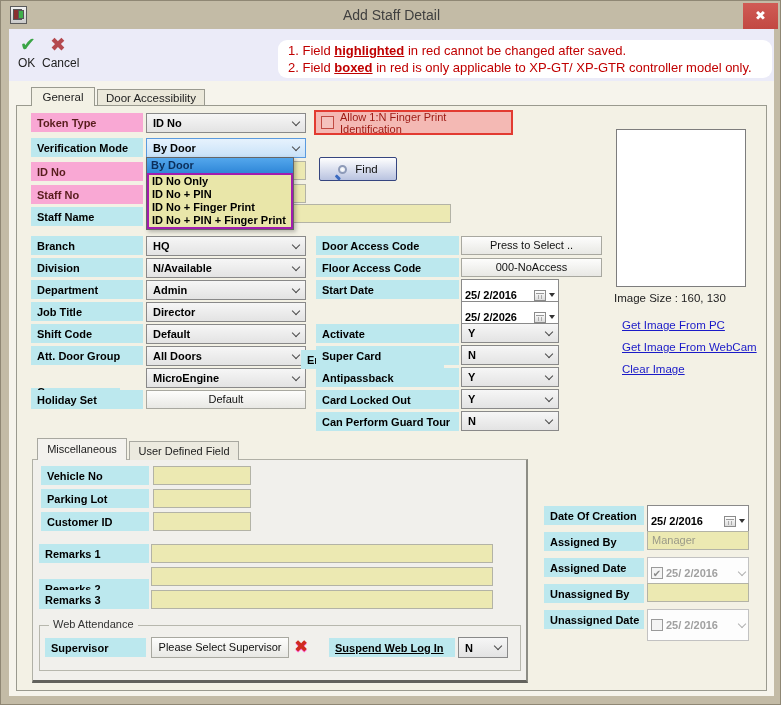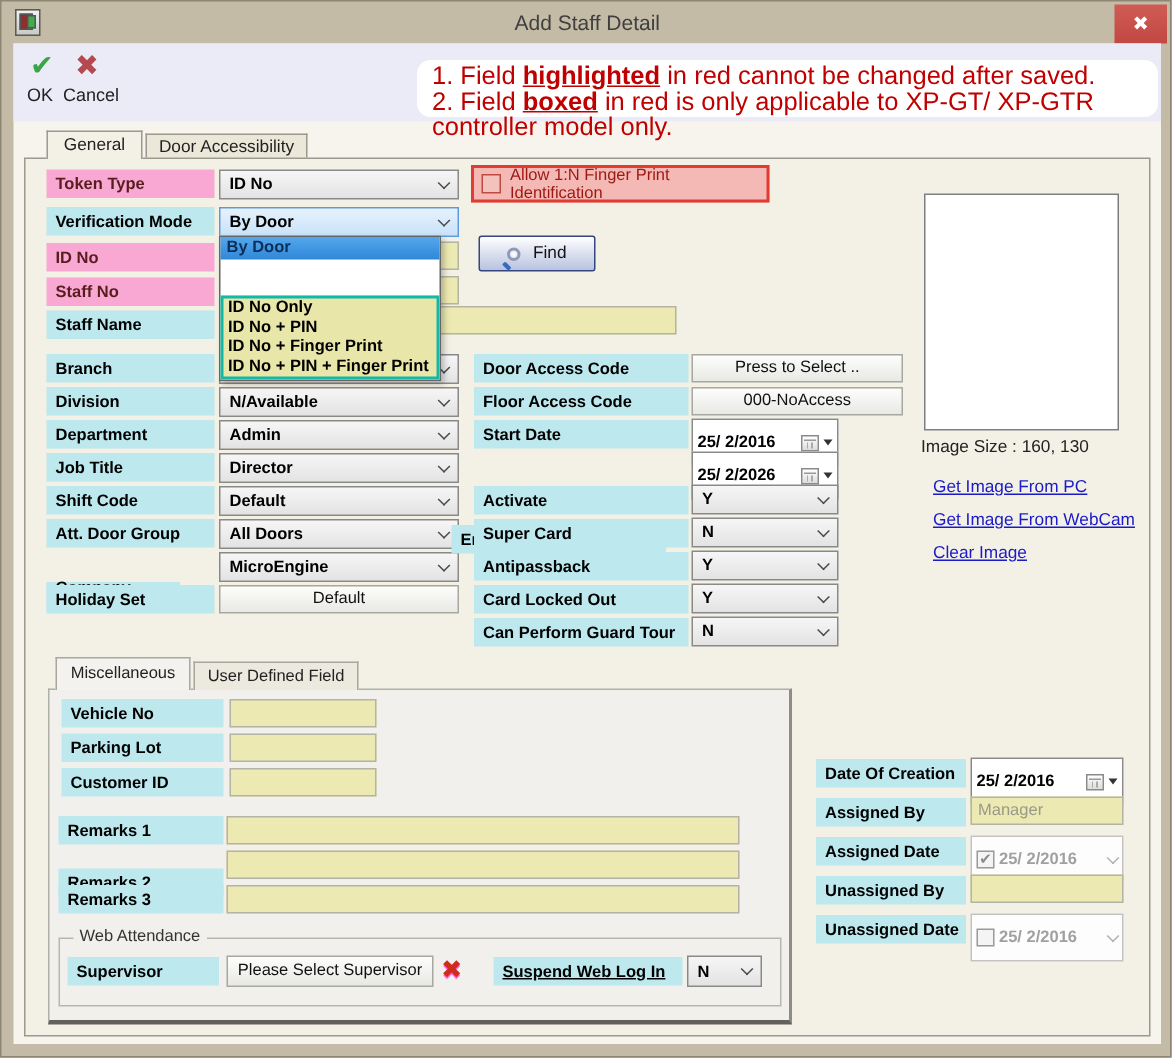--- a/index.html
+++ b/index.html
@@ -10,21 +10,21 @@
   .appicon{position:absolute;left:9px;top:5px;width:17px;height:18px;border:1px solid #5a5a5a;background:linear-gradient(#f2f2f2,#c9c9c9);}
   .appicon::before{content:"";position:absolute;left:2px;top:2px;width:7px;height:9px;background:#8a3030;border:1px solid #555;}
   .appicon::after{content:"";position:absolute;right:2px;top:3px;width:4px;height:7px;background:#3fae4a;border:1px solid #555;}
   .closebtn{position:absolute;right:4px;top:2px;width:35px;height:26px;background:linear-gradient(#d05b55,#c24842);color:#fff;
     font-size:13px;font-weight:bold;text-align:center;line-height:26px;cursor:pointer;}
   .inner{position:absolute;left:8px;top:28px;width:765px;height:667px;background:#f6f4ec;}
   .toolbar{position:absolute;left:8px;top:28px;width:765px;height:52px;background:#ebebf8;}
   .tbicon{position:absolute;top:32px;font-size:19px;font-weight:bold;}
   .tblabel{position:absolute;top:55px;font-size:12px;color:#222;}
   .notebox{position:absolute;left:277px;top:39px;width:494px;height:38px;background:#fff;border-radius:9px;
-    color:#c00000;font-size:17px;line-height:17px;padding:2px 10px;}
+    color:#c00000;font-size:13px;line-height:17px;padding:2px 10px;}
   .notebox b{text-decoration:underline;}
   .tab{position:absolute;font-size:11.5px;color:#222;text-align:center;border:1px solid #9a9a8f;border-bottom:none;background:#ebe8da;}
   .tab.active{background:#f3f1e5;z-index:3;}
   .tabpage{position:absolute;left:15px;top:104px;width:751px;height:586px;border:1px solid #9a9a8f;background:#f3f1e5;}
   .lbl{position:absolute;height:19px;font-size:11px;font-weight:bold;display:flex;align-items:center;padding-left:6px;}
   .pink{background:#f9a8d4;color:#581d1d;}
   .cyan{background:#bce8ee;color:#000;}
   .combo{position:absolute;height:20px;background:linear-gradient(#f6f6f6,#e3e3e3);border:1px solid #898989;
     font-size:11px;font-weight:bold;color:#000;display:flex;align-items:center;justify-content:space-between;padding:0 6px;cursor:pointer;}
   .combo.focus{background:linear-gradient(#e6f2fd,#c9e2f8);border-color:#5a9ade;}
@@ -39,21 +39,21 @@
   .cal::before{content:"";position:absolute;left:1px;right:1px;top:2px;height:1px;background:#999;}
   .cal::after{content:"";position:absolute;left:3px;top:4px;width:6px;height:4px;
     background:repeating-linear-gradient(90deg,#aaa 0 1px,transparent 1px 3px);}
   .darr{width:0;height:0;border-left:3.5px solid transparent;border-right:3.5px solid transparent;border-top:4px solid #333;flex:none;}
   .datebox.disabled{border-color:#c2c2c2;background:#fdfdfd;color:#a0a0a0;font-weight:bold;}
   .datebox.disabled .chev{border-color:#b0b0b0;}
   .cb{width:12px;height:12px;border:1px solid #9a9a9a;background:#f4f4f4;flex:none;margin-right:3px;position:relative;font-size:10px;
      line-height:11px;text-align:center;color:#8a8a8a;font-weight:bold;}
   .popup{position:absolute;left:145px;top:156px;width:148px;z-index:20;border:1px solid #666;background:#fff;box-shadow:2px 2px 4px rgba(0,0,0,.25);}
   .popsel{height:15px;background:linear-gradient(#54a7ec,#2f87d8);color:#0b2e5a;font-size:11px;font-weight:bold;padding:0 4px;line-height:15px;}
-  .popopts{border:2px solid #14b8a6;background:#e9e6a9;margin-top:24px;}
+  .popopts{border:2px solid #a21caf;background:#e9e6a9;}
   .popitem{height:13px;font-size:11px;font-weight:bold;color:#000;padding:0 3px;line-height:13px;white-space:nowrap;}
   .allowbox{position:absolute;left:313px;top:109px;width:199px;height:25px;background:#f4b9b4;border:2px solid #e23b31;
     display:flex;align-items:center;padding:0 5px;}
   .allowbox .acb{width:13px;height:13px;border:1px solid #c04a42;background:#f4c2bd;margin-right:6px;flex:none;}
   .allowbox span.altext{font-size:11px;color:#9c1812;}
   .findbtn{position:absolute;left:318px;top:156px;width:78px;height:24px;border:1px solid #35457f;border-radius:2px;
     background:linear-gradient(#fefefe,#b9c3e0);display:flex;align-items:center;justify-content:center;gap:8px;cursor:pointer;font-size:11.5px;color:#111;}
   .mag{width:9px;height:9px;border:2px solid #8d9ab8;border-radius:50%;background:radial-gradient(#fff,#dde4f0);position:relative;flex:none;}
   .mag::after{content:"";position:absolute;width:6px;height:2.5px;background:#3a6ac0;transform:rotate(45deg);left:-5px;top:9px;border-radius:1px;}
   .imgbox{position:absolute;left:615px;top:128px;width:130px;height:158px;background:#fff;border:1px solid #7d7d7d;}

